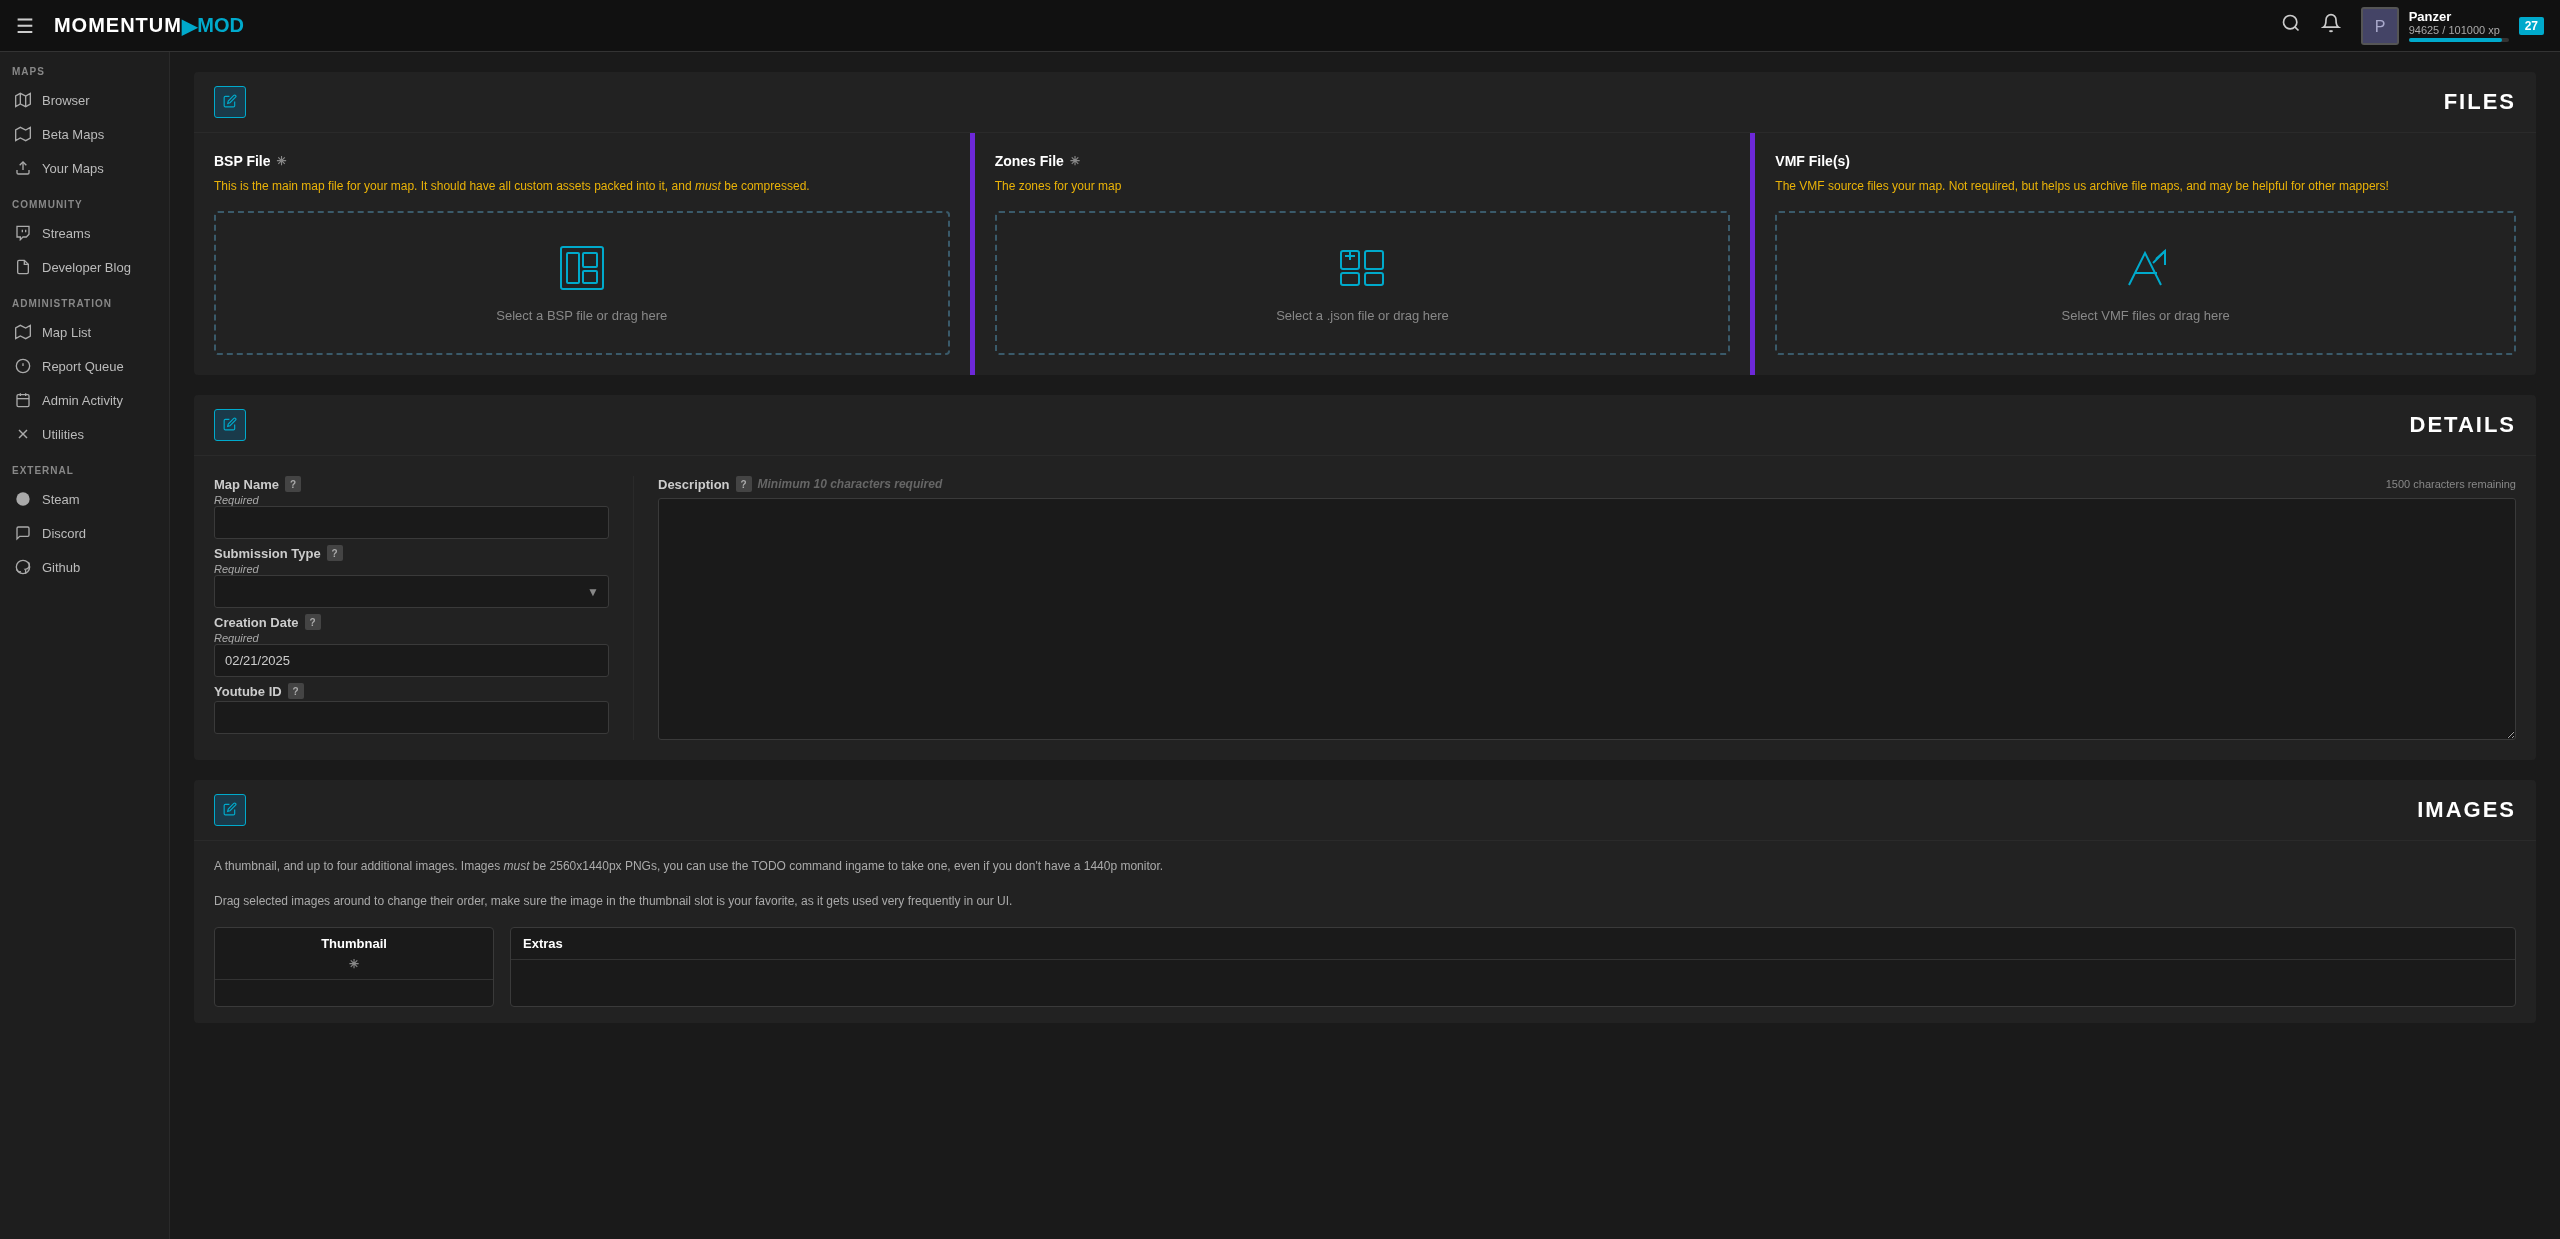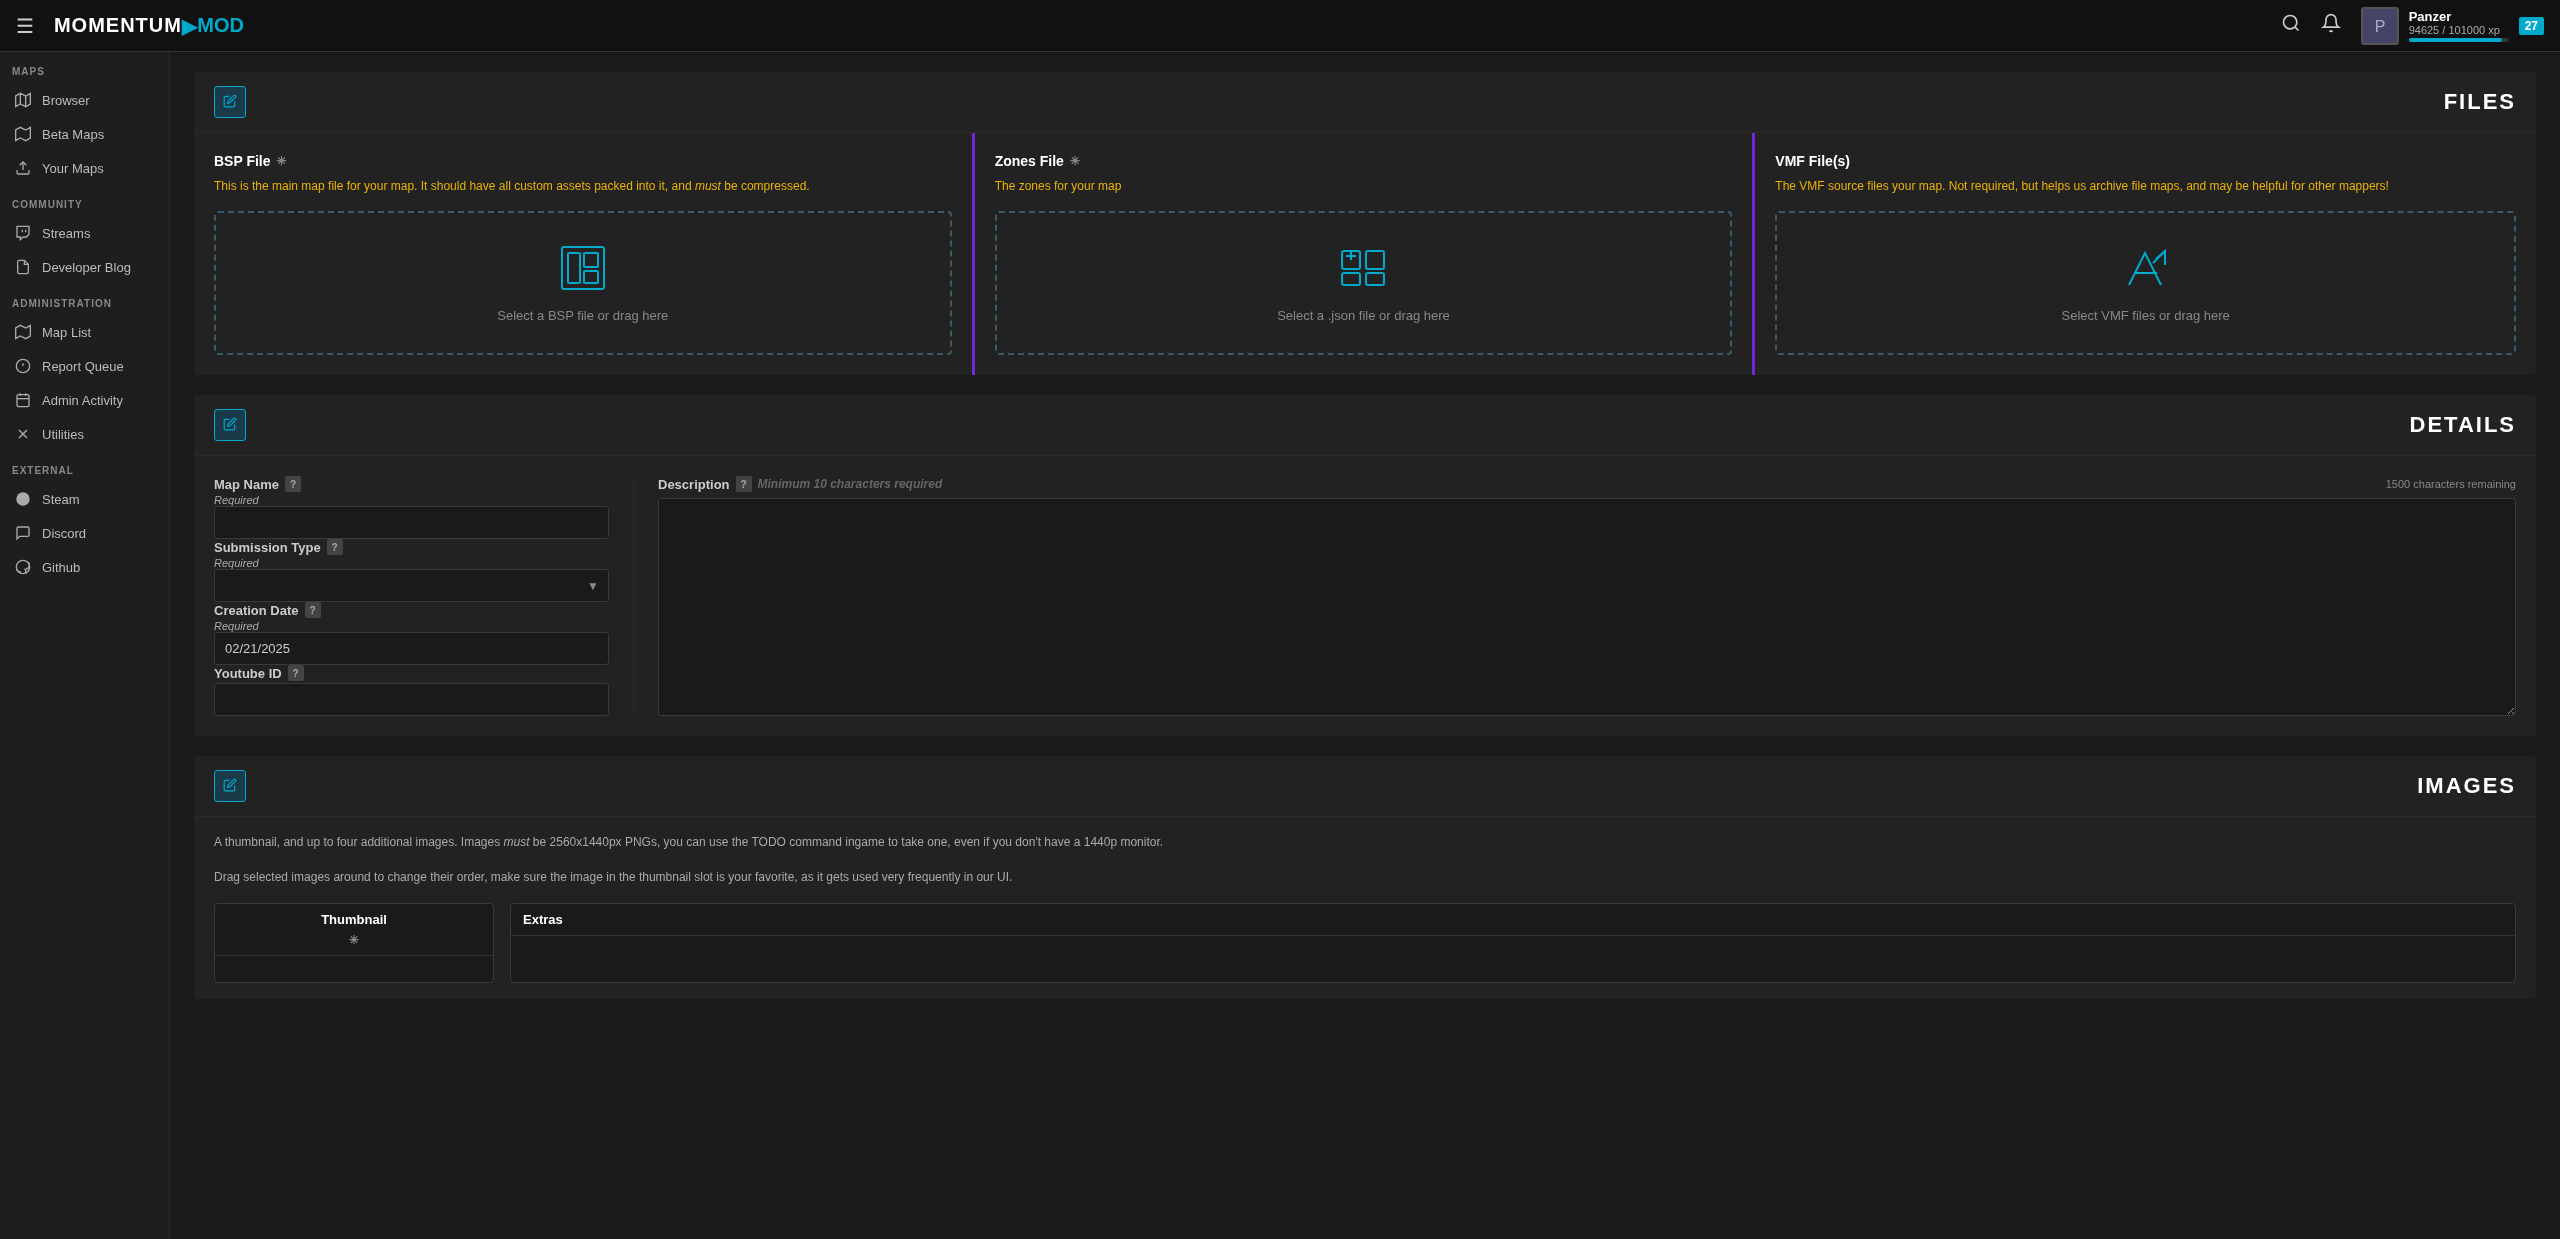--- a/index.html
+++ b/index.html
@@ -209,21 +209,21 @@
     }
 
     
     .files-grid {
       display: grid;
       grid-template-columns: 1fr 1fr 1fr;
       gap: 0;
     }
     .file-col {
       padding: 20px;
-      border-right: 3px solid #6d28d9;
+      border-right: 5px solid #6d28d9;
     }
     .file-col:last-child { border-right: none; }
     .file-label {
       display: flex;
       align-items: center;
       gap: 6px;
       font-weight: bold;
       color: #fff;
       margin-bottom: 8px;
       font-size: 14px;
@@ -269,21 +269,21 @@
       padding: 20px;
     }
     .details-left {
       padding-right: 24px;
       border-right: 1px solid #2a2a2a;
     }
     .details-right {
       padding-left: 24px;
     }
     .form-field {
-      margin-bottom: 0;
+      margin-bottom: 6px;
     }
     .field-label {
       font-weight: bold;
       color: #ccc;
       font-size: 13px;
       margin-bottom: 2px;
       display: flex;
       align-items: center;
       gap: 6px;
     }

